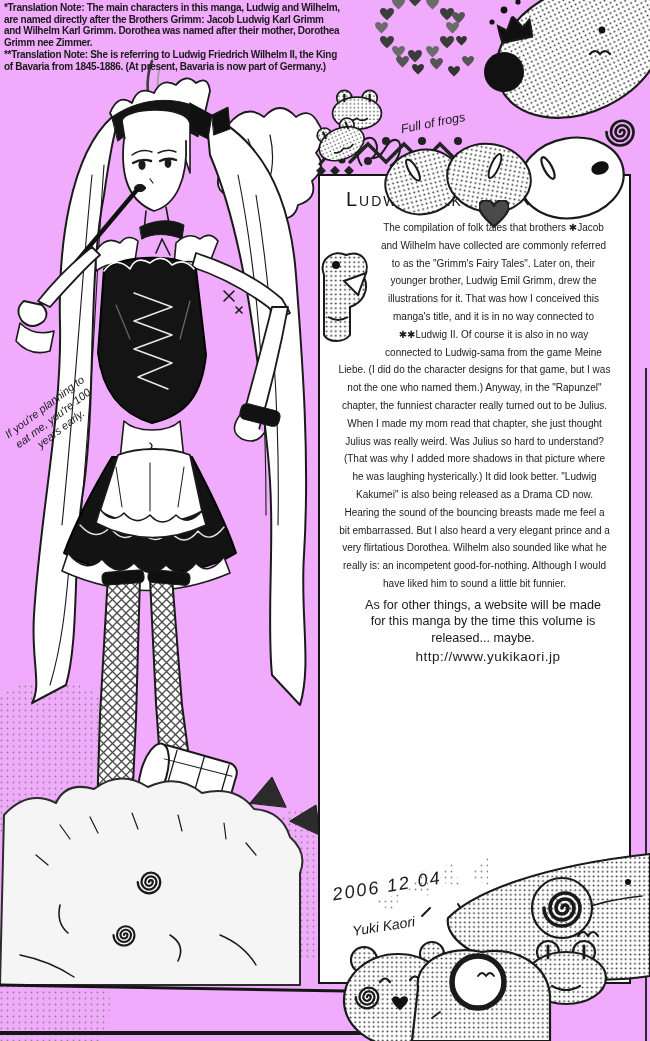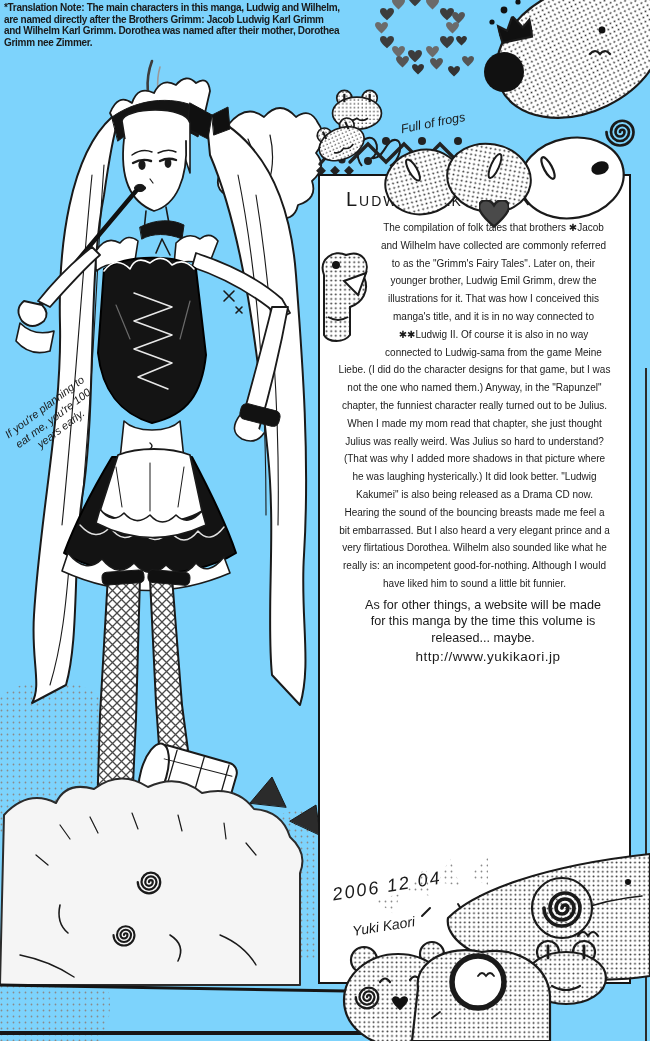--- a/index.html
+++ b/index.html
@@ -1,16 +1,16 @@
 <!DOCTYPE html>
 <html><head>
 <meta charset="utf-8">
 <style>
   html,body{margin:0;padding:0;background:#888;}
-  .page{position:relative;width:650px;height:1041px;background:#7dd3fc;overflow:hidden;
+  .page{position:relative;width:650px;height:1041px;background:#f0abfc;overflow:hidden;
         font-family:"Liberation Sans",sans-serif;color:#1a1a1a;}
   .abs{position:absolute;}
 
   
   .notes{left:4px;top:2px;width:338px;font-weight:bold;font-size:10px;line-height:11.6px;
          letter-spacing:-0.3px;z-index:2;}
   .notes p{margin:0 0 1px 0;}
 
   
   .eatme{left:0px;top:398px;width:106px;font-size:11px;line-height:13.5px;text-align:center;
@@ -73,20 +73,21 @@
           <line x1="17" y1="8" x2="17" y2="18" stroke-width="2.6"></line>
           <line x1="47" y1="8" x2="47" y2="18" stroke-width="2.6"></line>
           <path d="M19,37 q6,5 13,0 q6,5 13,0" fill="none"></path>
         </g>
       </symbol>
     </defs>
   </svg>
 
   <div class="abs notes">
     <p>*Translation Note: The main characters in this manga, Ludwig and Wilhelm, are named directly after the Brothers Grimm: Jacob Ludwig Karl Grimm and Wilhelm Karl Grimm. Dorothea was named after their mother, Dorothea Grimm nee Zimmer.</p>
+    <p>**Translation Note: She is referring to Ludwig Friedrich Wilhelm II, the King of Bavaria from 1845-1886. (At present, Bavaria is now part of Germany.)</p>
   </div>
 
   <div class="abs" style="left:0;top:55px;z-index:1">
     <svg width="346" height="986" viewBox="0 0 346 986">
       <g stroke="#1a1a1a" stroke-linejoin="round" stroke-linecap="round" fill="none">
 
         <circle cx="50" cy="710" r="85" fill="url(#hdl)" stroke="none"></circle>
         <circle cx="305" cy="830" r="75" fill="url(#hdl)" stroke="none"></circle>
         <circle cx="40" cy="950" r="70" fill="url(#hdl)" stroke="none"></circle>
 

